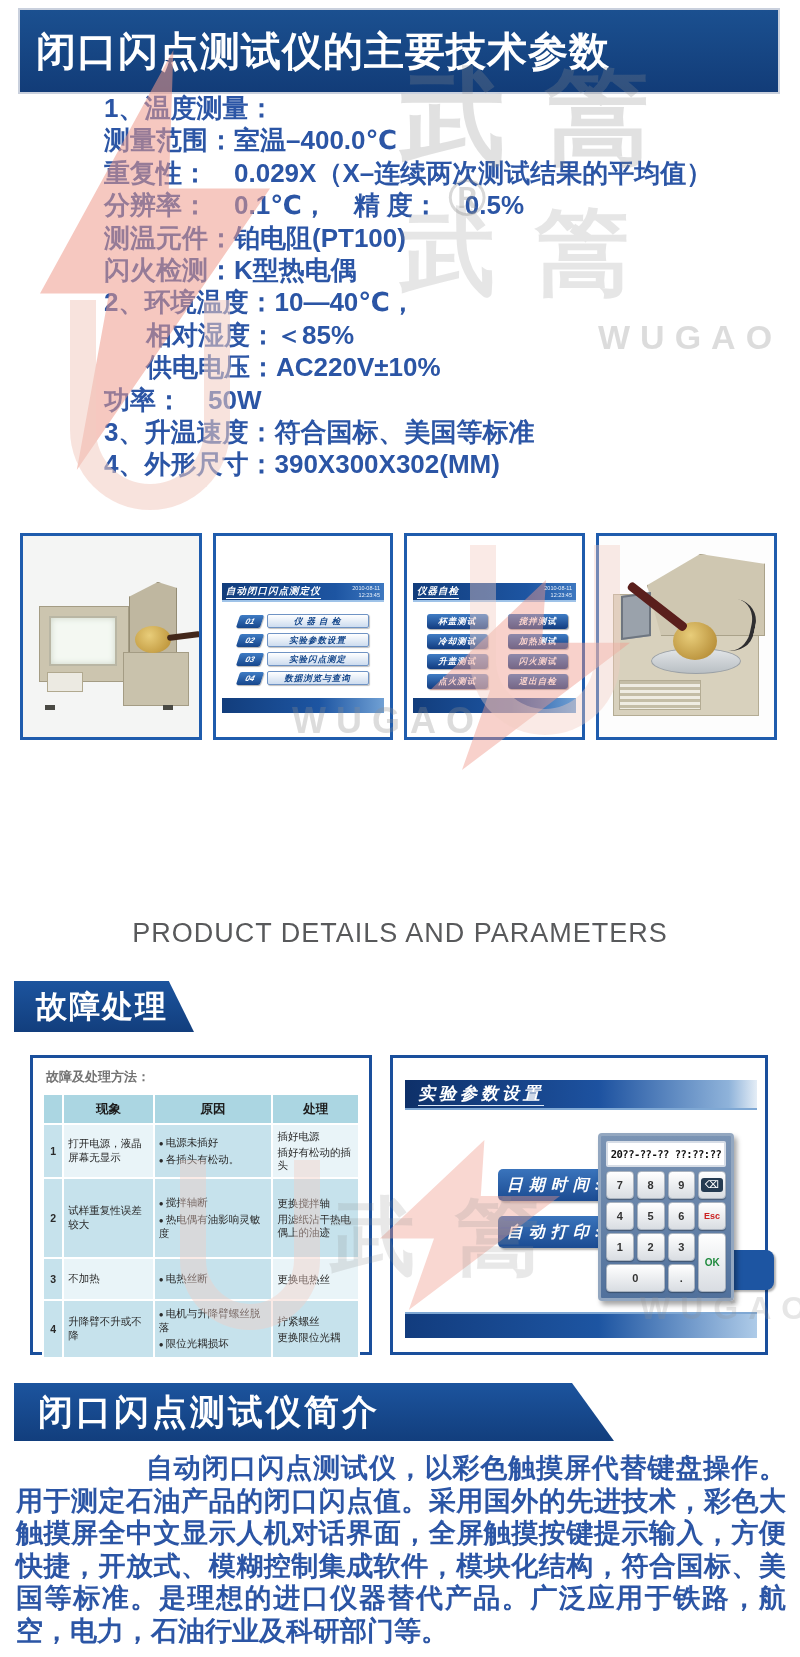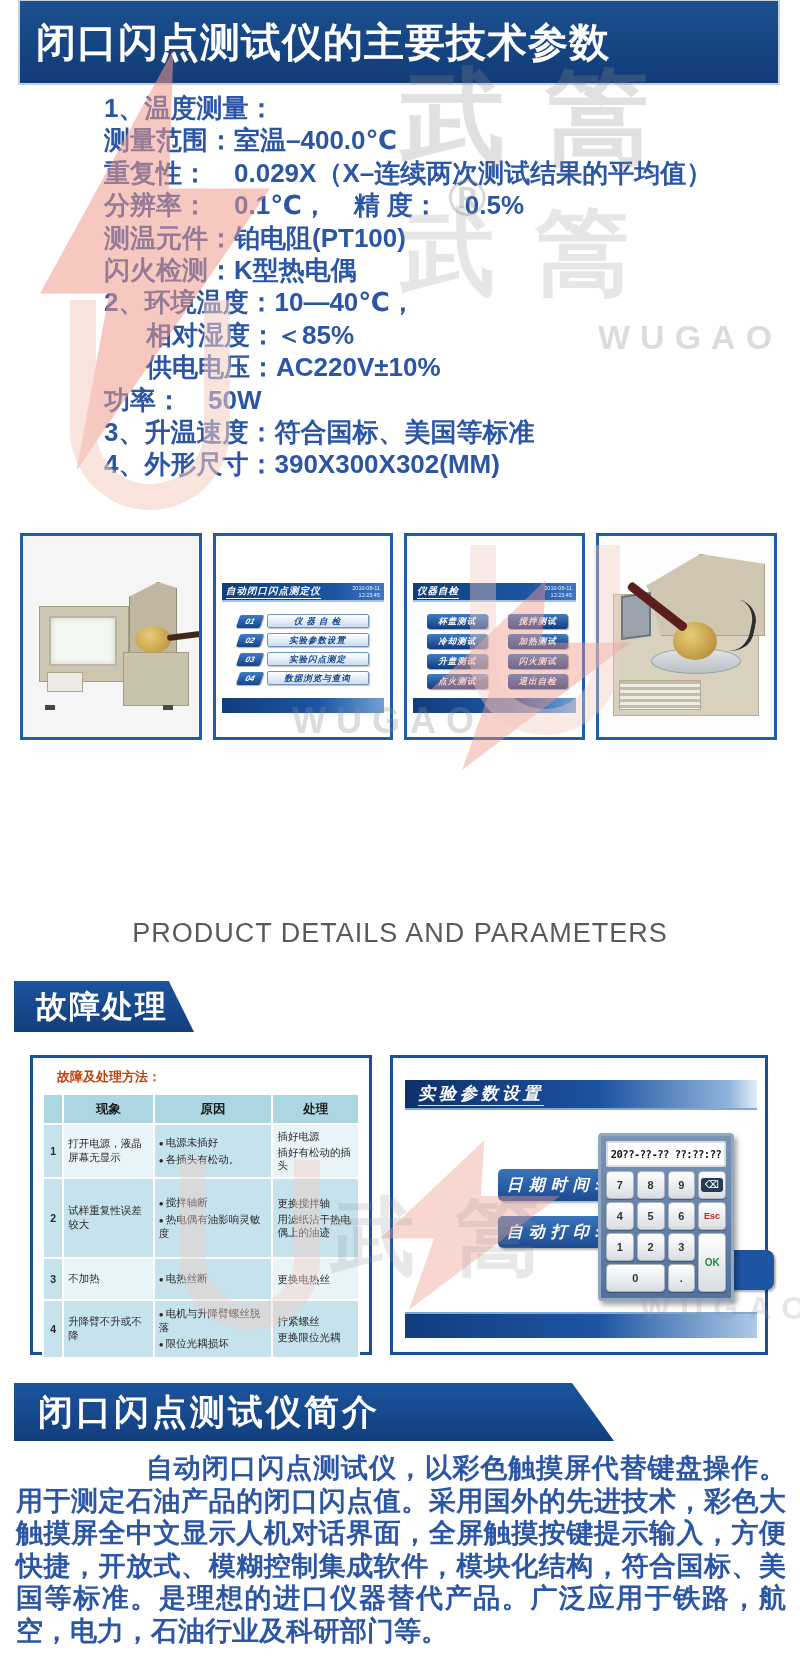--- a/index.html
+++ b/index.html
@@ -9,21 +9,21 @@
 
   
   .wm { position:absolute; pointer-events:none; z-index:6; }
   .wm-bolt { background:#ef9a8c; opacity:.55; }
   .wm-magnet { border:26px solid #f3cdc3; border-top:none; border-radius:0 0 95px 95px; opacity:.55; background:transparent; }
   .wm-cn { color:#8f8f8f; opacity:.26; font-weight:bold; letter-spacing:40px; white-space:nowrap; }
   .wm-en { color:#8f8f8f; opacity:.30; font-weight:bold; letter-spacing:10px; white-space:nowrap; }
   .wm-reg { color:#8f8f8f; opacity:.34; font-weight:bold; }
 
   
-  .header-bar { position:absolute; left:20px; top:1px; width:758px; height:82px; z-index:2;
+  .header-bar { position:absolute; left:20px; top:10px; width:758px; height:82px; z-index:2;
     background:linear-gradient(180deg,#1b5090,#123c78); outline:2px solid #c9d0dd;
     display:flex; align-items:center; padding-left:16px; }
   .header-bar .t { color:#fff; font-size:40px; font-weight:bold; letter-spacing:1px; }
 
   
   .specs { position:absolute; left:104px; top:92px; z-index:2; color:#2b55a5; font-size:26px; font-weight:600; line-height:32.4px; }
   .specs .indent { padding-left:42px; }
 
   
   .gallery { position:absolute; left:20px; top:533px; width:758px; height:207px; display:flex; gap:11px; z-index:2; }
@@ -80,21 +80,21 @@
   
   .banner-fault { position:absolute; left:14px; top:981px; width:180px; height:51px; z-index:2;
     background:linear-gradient(180deg,#1c549e,#123e7d); clip-path:polygon(0 0,86% 0,100% 100%,0 100%);
     color:#fff; font-size:31px; font-weight:bold; line-height:51px; padding-left:22px; letter-spacing:2px; }
   .banner-intro { position:absolute; left:14px; top:1383px; width:600px; height:58px; z-index:2;
     background:linear-gradient(180deg,#1c549e,#123e7d); clip-path:polygon(0 0,93% 0,100% 100%,0 100%);
     color:#fff; font-size:35px; font-weight:bold; line-height:58px; padding-left:24px; letter-spacing:3px; }
 
   
   .fault-panel { position:absolute; left:30px; top:1055px; width:342px; height:300px; border:3px solid #1a4f9c; background:#fff; padding:8px 9px; z-index:2; }
-  .fault-title { font-size:13px; font-weight:bold; color:#c2410c; margin:2px 0 7px 15px; }
+  .fault-title { font-size:13px; font-weight:bold; color:#737373; margin:2px 0 7px 4px; }
   table.fault { border-collapse:collapse; width:100%; table-layout:fixed; }
   table.fault th, table.fault td { border:2px solid #fff; padding:2px 4px; vertical-align:middle; }
   table.fault th { background:#abd6e2; height:30px; font-size:12.5px; color:#1c1c1c; }
   table.fault td { background:#c6e2ec; font-size:10.5px; color:#2a2a2a; }
   table.fault .col-no{ width:20px; } .col-ph{ width:90px; } .col-ca{ width:118px; } .col-so{ width:86px; }
   table.fault td.no { text-align:center; font-weight:bold; }
   tr.odd td.ph, tr.odd td.so { background:#e9f4f8; }
   .cell-line { margin:3px 0; line-height:13px; }
   .cause::before { content:"● "; font-size:8px; }
   tr.h1 td{ height:50px; } tr.h2 td{ height:80px; } tr.h3 td{ height:42px; } tr.h4 td{ height:58px; }

